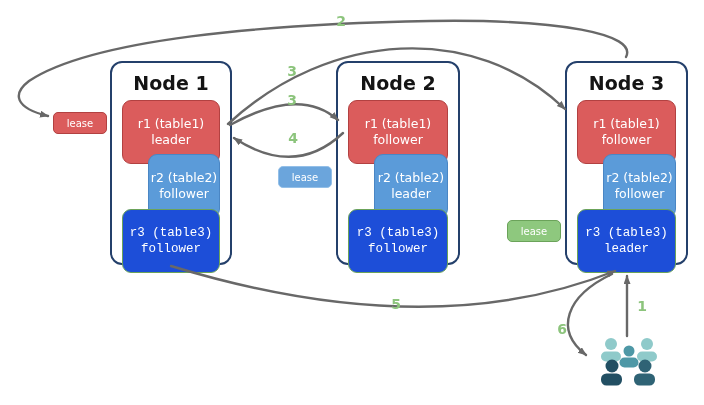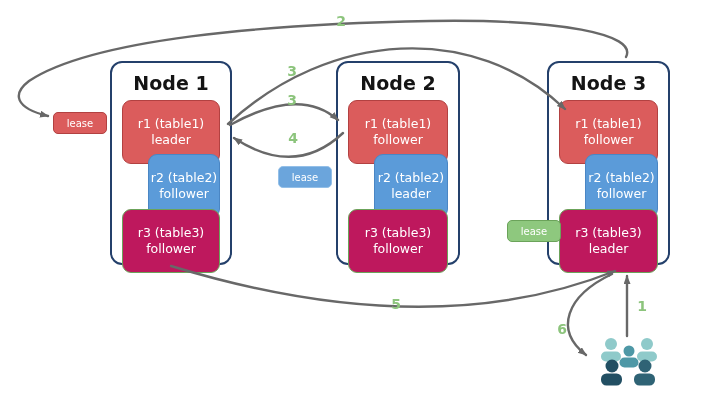--- a/index.html
+++ b/index.html
@@ -6,35 +6,35 @@
   #canvas{
     position:relative;width:704px;height:405px;background:#ffffff;overflow:hidden;
     font-family:"DejaVu Sans","Liberation Sans",sans-serif;
   }
   .node{
     position:absolute;top:61px;height:204px;background:#ffffff;
     border:2px solid #24406B;border-radius:12px;box-sizing:border-box;z-index:1;
   }
   #node1{left:110px;width:122px;}
   #node2{left:336px;width:124px;}
-  #node3{left:547px;width:123px;}
+  #node3{left:565px;width:123px;}
   .node-title{
     position:absolute;top:9px;left:0;width:100%;text-align:center;
     font-weight:bold;font-size:19px;color:#141414;
   }
   .replica{
     position:absolute;left:10px;right:10px;height:64px;border-radius:9px;
     border:1.5px solid transparent;box-sizing:border-box;color:#ffffff;
     display:flex;flex-direction:column;align-items:center;justify-content:center;
     font-size:12.5px;line-height:1.3;text-align:center;
   }
   .r0{top:37px;} .r1{top:91px;margin-left:26px;} .r2{top:146px;}
   .red{background:#DB5C5C;border-color:#B24141;}
   .blue{background:#5B9BD9;border-color:#4A86C4;}
-  .green{background:#be185d;border-color:#6BA35A;}
+  .green{background:#1d4ed8;border-color:#6BA35A;font-family:Liberation Mono, monospace;}
   .lease{
     position:absolute;width:54px;height:22px;border-radius:5px;box-sizing:border-box;
     border:1.5px solid transparent;color:#ffffff;font-size:10px;
     display:flex;align-items:center;justify-content:center;z-index:3;
   }
   #lease-red{left:53px;top:112px;background:#DB5C5C;border-color:#B24141;}
   #lease-blue{left:278px;top:166px;background:#6BA5DC;border-color:#93BfE8;}
   #lease-green{left:507px;top:220px;background:#8EC87E;border-color:#6BA35A;}
   .step{
     position:absolute;transform:translate(-50%,-50%);z-index:3;

